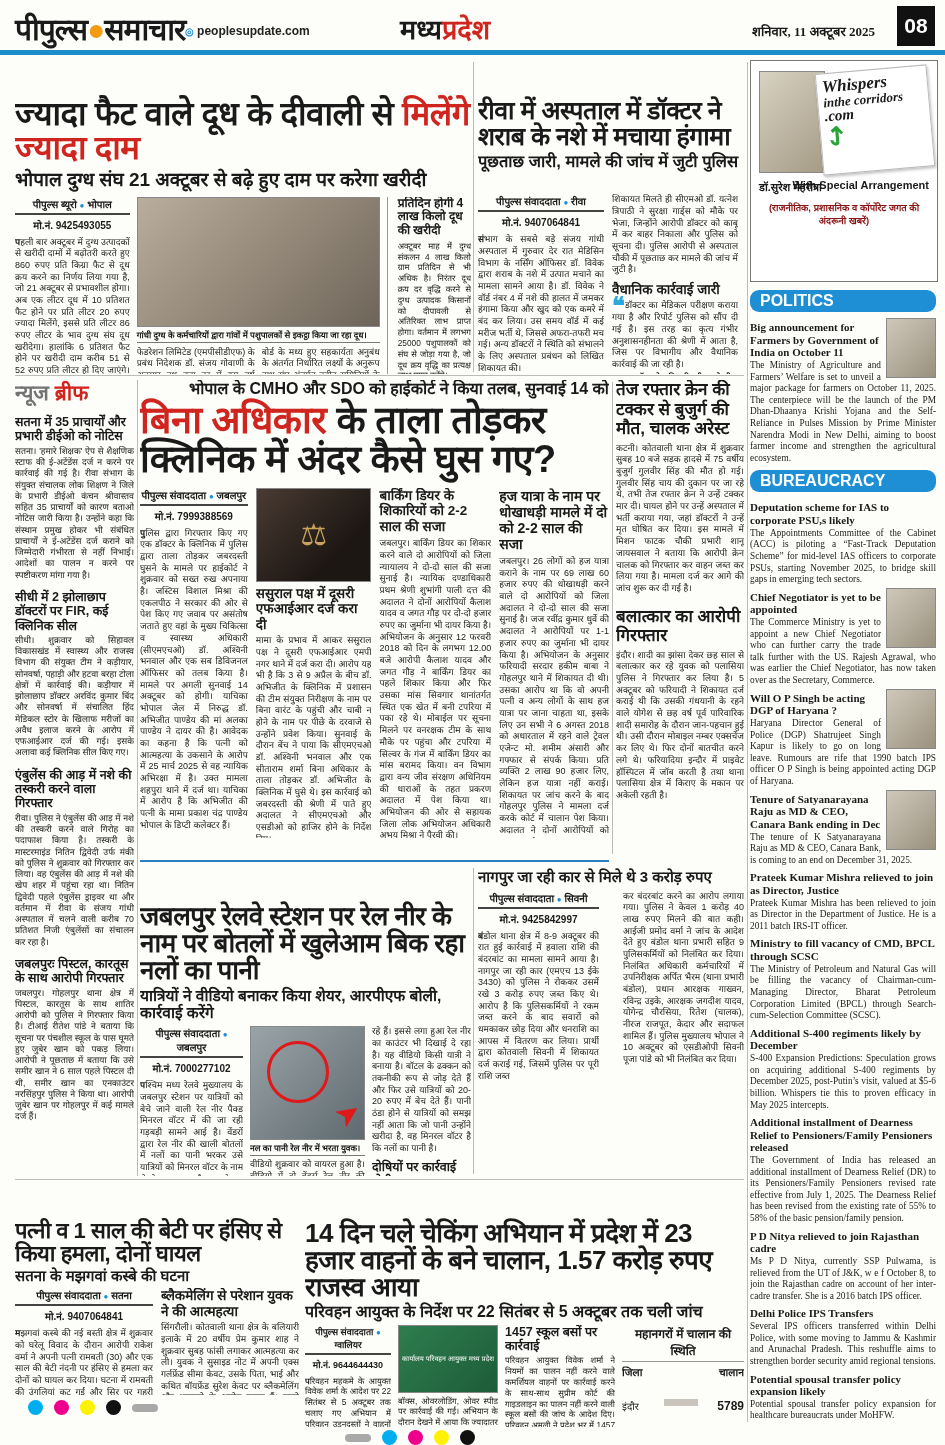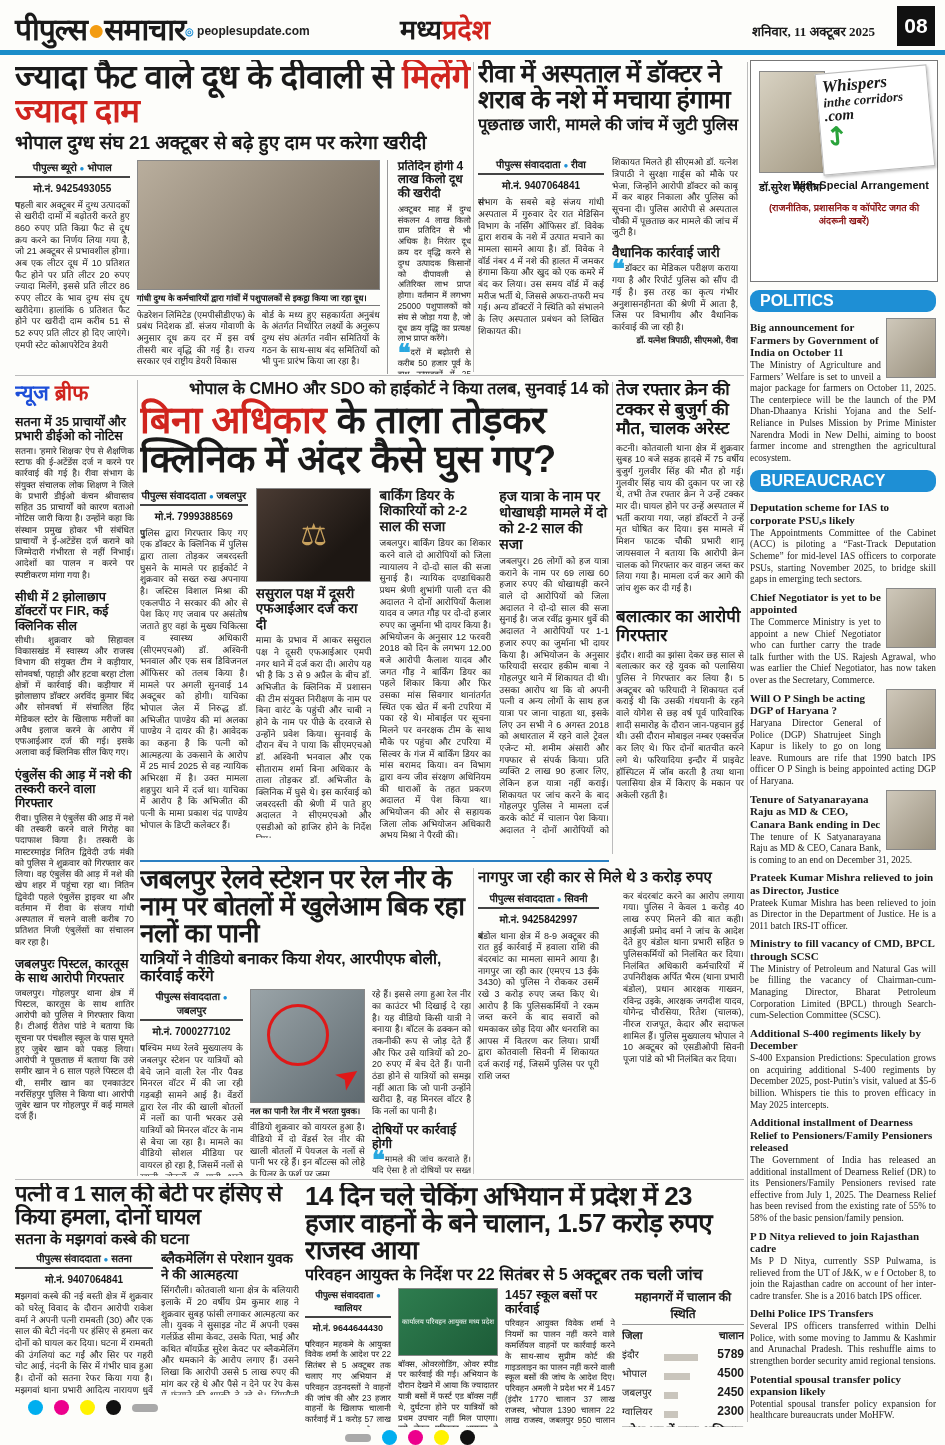--- a/index.html
+++ b/index.html
@@ -12,21 +12,21 @@
   .logo .dot{color:#f39c12;font-weight:bold;}
   .site{font-size:12px;font-weight:bold;color:#222;}
   .site .gi{color:#1e8fd5;font-size:10px;}
   .edition{font-size:27px;font-weight:bold;}
   .edition .red{color:#d0241e;}
   .dateline{font-size:13px;font-weight:bold;font-family:"Liberation Serif",serif;}
   .pagebox{background:#111;color:#fff;font-size:21px;font-weight:bold;width:38px;height:40px;
            display:flex;align-items:center;justify-content:center;}
   .bluerule{background:#1b8dc9;height:5px;}
   
-  .h-xl{font-weight:bold;letter-spacing:-.5px;line-height:1.04;}
+  .h-xl{font-weight:bold;letter-spacing:-.5px;line-height:1.04;margin-top:37px;}
   .red{color:#d0241e;}
   .sub{font-weight:bold;line-height:1.1;}
   .byline{font-size:10px;font-weight:bold;text-align:center;border-bottom:2px solid #444;padding-bottom:2px;}
   .byline .bdot{color:#1e8fd5;font-size:8px;}
   .phone{font-size:10px;font-weight:bold;text-align:center;margin:3px 0 5px;}
   .body{font-size:9px;line-height:1.3;text-align:justify;}
   .body.first::first-letter{font-weight:bold;}
   .cap{font-size:8.5px;font-weight:bold;border-bottom:1px solid #777;padding:2px 0;}
   .boxtitle{font-weight:bold;line-height:1.15;}
   .q{color:#29a8df;font-size:24px;line-height:0;vertical-align:-6px;font-family:"Liberation Serif",serif;font-weight:bold;}
@@ -41,26 +41,26 @@
   .wharrow{color:#2aa33b;font-size:26px;font-weight:bold;transform:rotate(-90deg);display:inline-block;}
   .whauthor{font-size:11px;font-weight:bold;}
   .whtag{font-size:9.5px;font-weight:bold;color:#8a1414;text-align:center;}
   .secbar{background:#1e8fd5;color:#fff;font-weight:bold;font-size:16px;padding:2px 10px;border-radius:9px;margin:6px 0 4px;}
   .sbtitle{font-family:"Liberation Serif",serif;font-weight:bold;font-size:11px;line-height:1.15;margin-top:5px;}
   .sbbody{font-family:"Liberation Serif",serif;font-size:9.3px;line-height:1.25;text-align:justify;margin-top:1px;}
   .sbphoto{float:right;width:48px;height:58px;margin:2px 0 2px 5px;background:linear-gradient(135deg,#cfc8ba,#9a917f);border:1px solid #888;}
   .sbitem{overflow:hidden;}
   
   .nbhead{font-size:21px;font-weight:bold;}
-  .nbhead .b{color:#1d4ed8;}
+  .nbhead .b{color:#737373;}
   .nbtitle{font-size:12.5px;font-weight:bold;line-height:1.15;margin-top:9px;}
   .nbbody{font-size:8.8px;line-height:1.28;text-align:justify;margin-top:2px;}
   
   .ttitle{font-size:12px;font-weight:bold;text-align:center;border-bottom:1px solid #999;padding-bottom:2px;}
-  .trow{display:flex;align-items:flex-end;font-size:10px;margin-top:5px;}
+  .trow{display:flex;align-items:flex-start;font-size:10px;margin-top:20px;}
   .trow .nm{width:42px;}
   .trow .bar{height:7px;background:#c9c5bc;margin-right:4px;}
   .trow .val{font-weight:bold;font-size:12px;margin-left:auto;}
   .thead{display:flex;justify-content:space-between;font-weight:bold;font-size:10.5px;margin-top:3px;}
   .dotrow{display:flex;align-items:center;gap:11px;}
   .cdot{width:15px;height:15px;border-radius:50%;}
   .cdash{width:26px;height:8px;border-radius:4px;background:#a9a9a9;}
   .flex{display:flex;}
 </style>
 </head>

